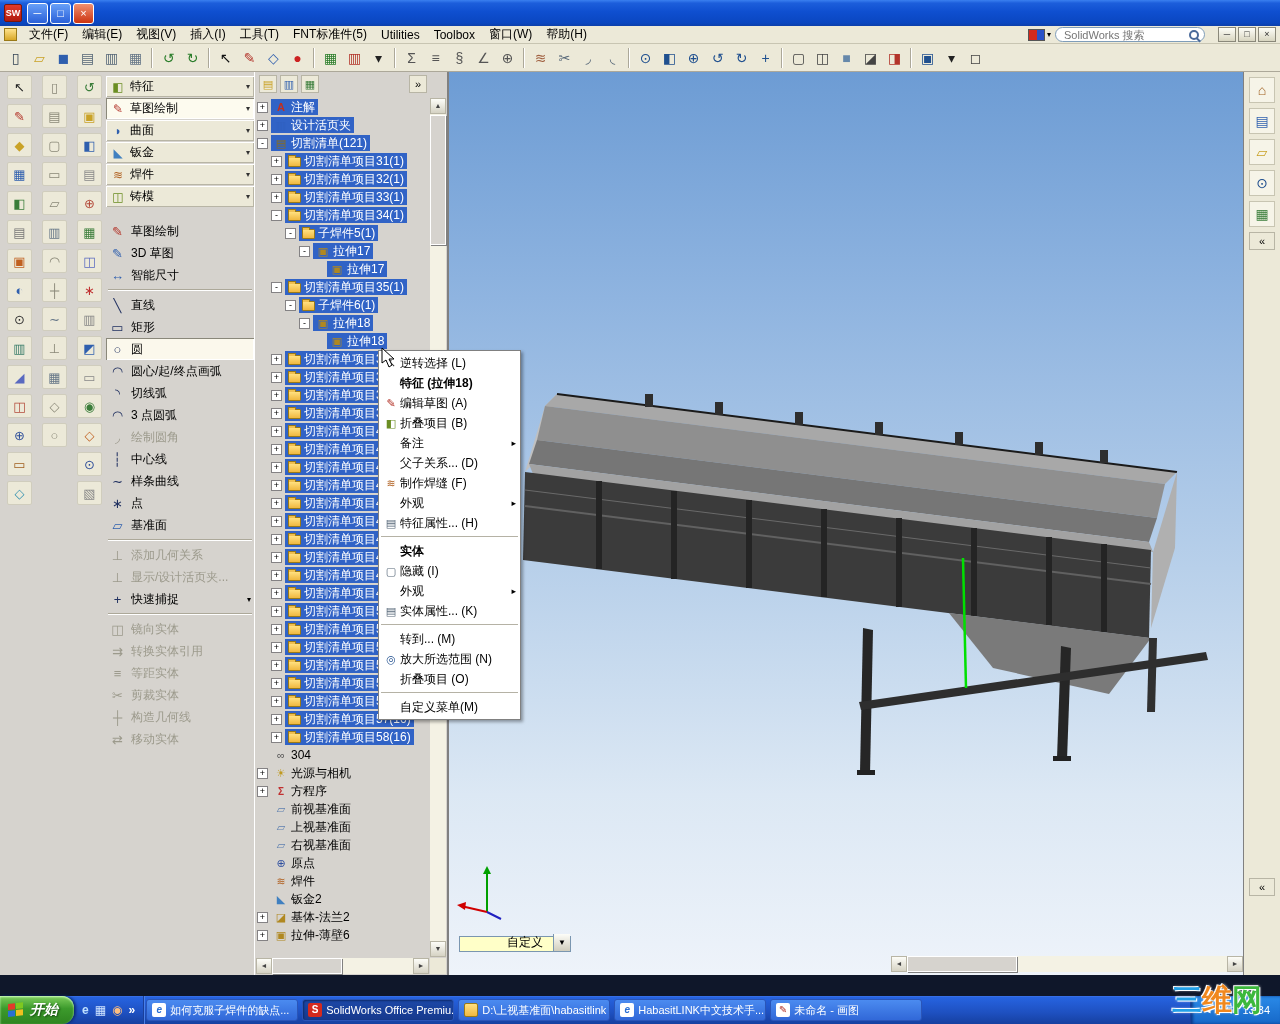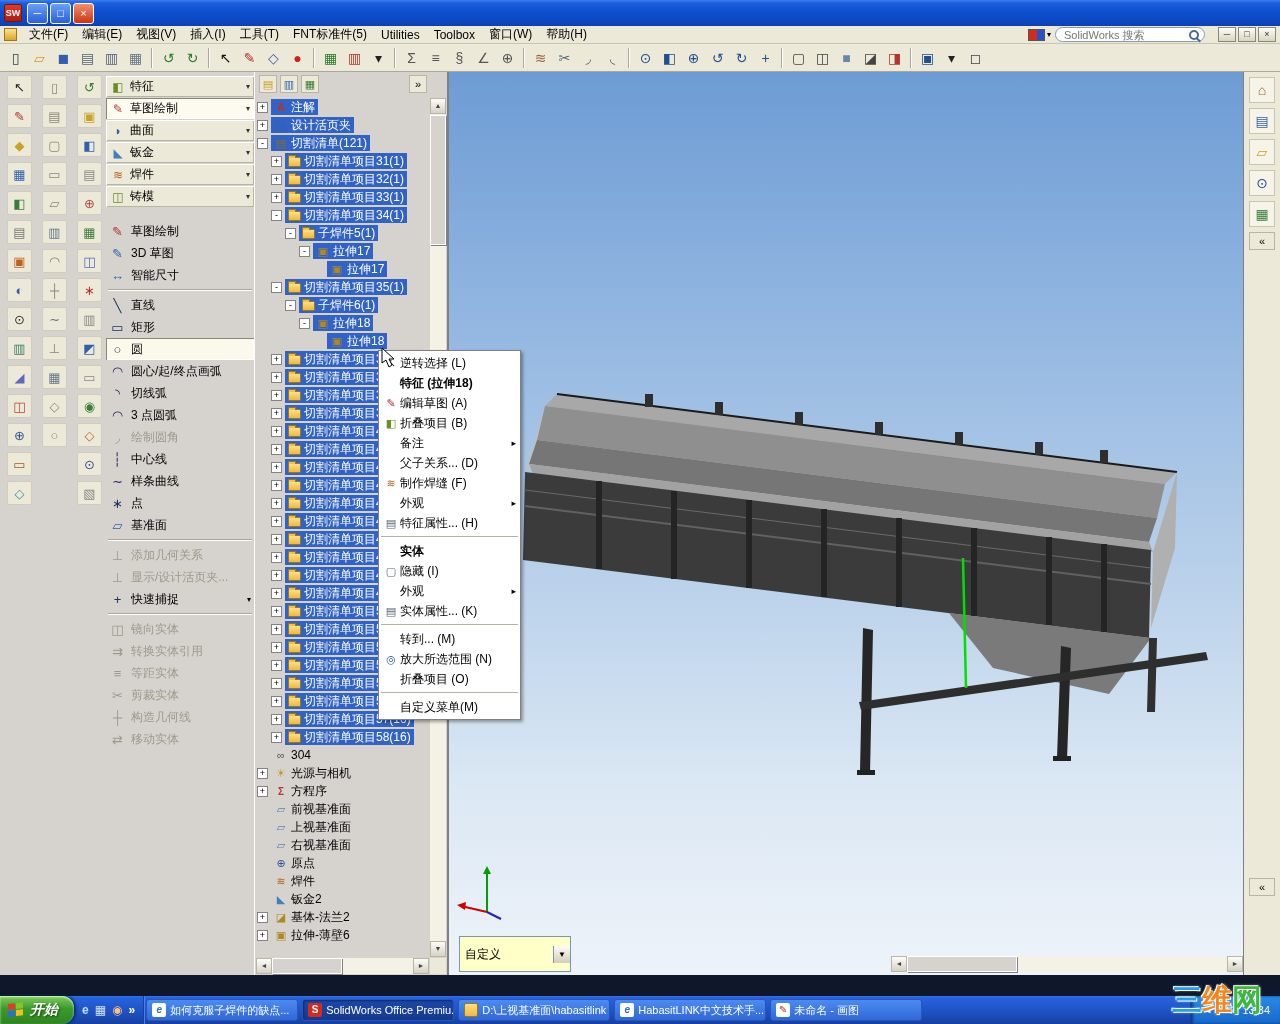--- a/index.html
+++ b/index.html
@@ -120,22 +120,22 @@
   .vscroll .sbtn{position:absolute;left:0;}
   .vscroll .sbtn.up{top:0;}
   .vscroll .sbtn.down{bottom:0;}
   .corner{position:absolute;right:1px;bottom:1px;width:16px;height:16px;background:#ece9d8;}
 
   
   .viewport{position:absolute;left:448px;top:0;width:795px;height:903px;overflow:hidden;
     border-left:1px solid #808080;
     background:linear-gradient(180deg,#6d9cd4 0%,#8fb4e0 25%,#b8d0ea 55%,#dce8f4 80%,#eef3fa 100%);}
   .modelsvg{position:absolute;left:0;top:0;}
-  .combo{position:absolute;left:10px;top:864px;width:112px;height:36px;background:#ffffc8;
-    border:1px solid #7a96b0;display:flex;align-items:center;}
+  .combo{position:absolute;left:10px;top:864px;width:112px;height:16px;background:#ffffc8;
+    border:1px solid #7a96b0;display:flex;align-items:flex-end;padding-left:42px;}
   .combo-text{flex:1;padding:0 5px;}
   .combo-btn{width:17px;height:17px;background:linear-gradient(#fdfdf8,#d0cdbd);border-left:1px solid #7a96b0;
     text-align:center;font-size:8px;line-height:17px;}
   .vp-hscroll{position:absolute;left:442px;right:0;top:884px;height:16px;background:#f4f2e4;display:flex;}
   .triad{position:absolute;left:8px;top:788px;}
 
   
   .rightstrip{position:absolute;left:1243px;top:0;width:37px;height:903px;background:#ece9d8;
     border-left:1px solid #808080;display:flex;flex-direction:column;align-items:center;padding-top:5px;gap:5px;}
   .rico{width:26px;height:26px;border:1px solid #c8c5b2;background:#f6f4e8;display:flex;align-items:center;

